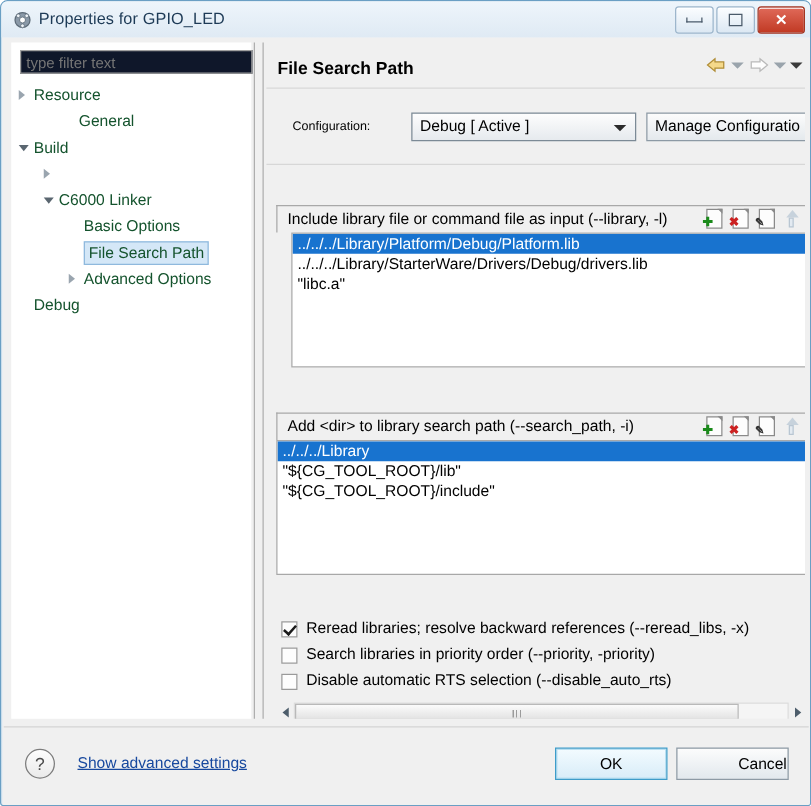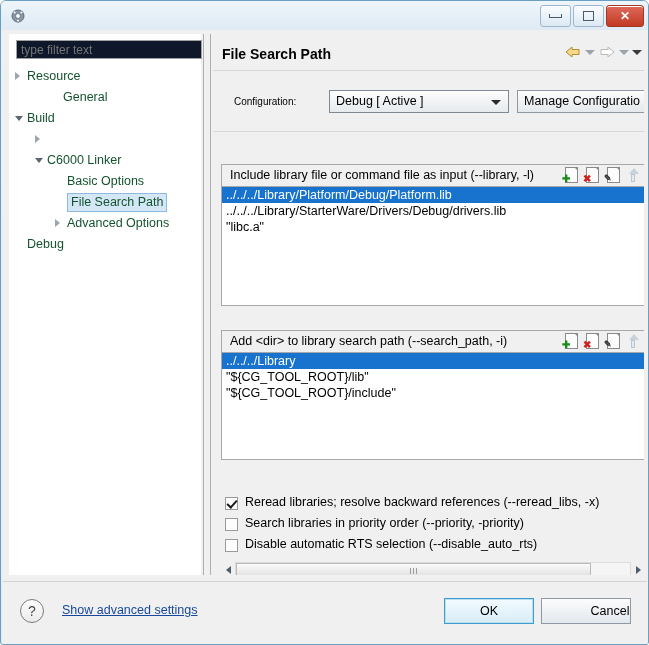--- a/index.html
+++ b/index.html
@@ -250,20 +250,21 @@
 <div class="window">
 
   <div class="titlebar">
     <svg class="title-icon" viewBox="0 0 16 16">
       <circle cx="8" cy="8" r="6" fill="#8a99a8" stroke="#5d6b78"></circle>
       <circle cx="8" cy="8" r="2.4" fill="#fdfdfd" stroke="#5d6b78" stroke-width=".7"></circle>
       <circle cx="4.6" cy="4.6" r="1.5" fill="#eef3f7" stroke="#5d6b78" stroke-width=".6"></circle>
       <circle cx="11.4" cy="4.6" r="1.5" fill="#eef3f7" stroke="#5d6b78" stroke-width=".6"></circle>
       <circle cx="8" cy="12.6" r="1.5" fill="#eef3f7" stroke="#5d6b78" stroke-width=".6"></circle>
     </svg>
+    <div class="title-text">Properties for GPIO_LED</div>
     <div class="winbtns">
       <div class="wb">
           <span class="bar"></span>
         </div>
       <div class="wb">
           <span class="sq"></span>
         </div>
       <div class="wb close">
           <span>✕</span>
         </div>
@@ -356,21 +357,21 @@
                   <span class="tool">
                     <span class="doc"></span>
                     <span class="badge edit">✎</span>
                   </span>
                   <span class="tool">
                     <span class="upstem"></span>
                     <span class="uparrow"></span>
                   </span>
                 </div>
               </div>
-              <div class="lg-list" style="height: 120px;">
+              <div class="lg-list" style="height: 108px; margin-left: 12px;">
                 <div class="li sel">../../../Library/Platform/Debug/Platform.lib</div>
                 <div class="li">../../../Library/StarterWare/Drivers/Debug/drivers.lib</div>
                 <div class="li">"libc.a"</div>
               </div>
             </div>
             <div class="listgroup" style="top: 296px;">
               <div class="lg-head">
                 <span class="htext">Add &lt;dir&gt; to library search path (--search_path, -i)</span>
                 <div class="lg-tools">
                   <span class="tool">

